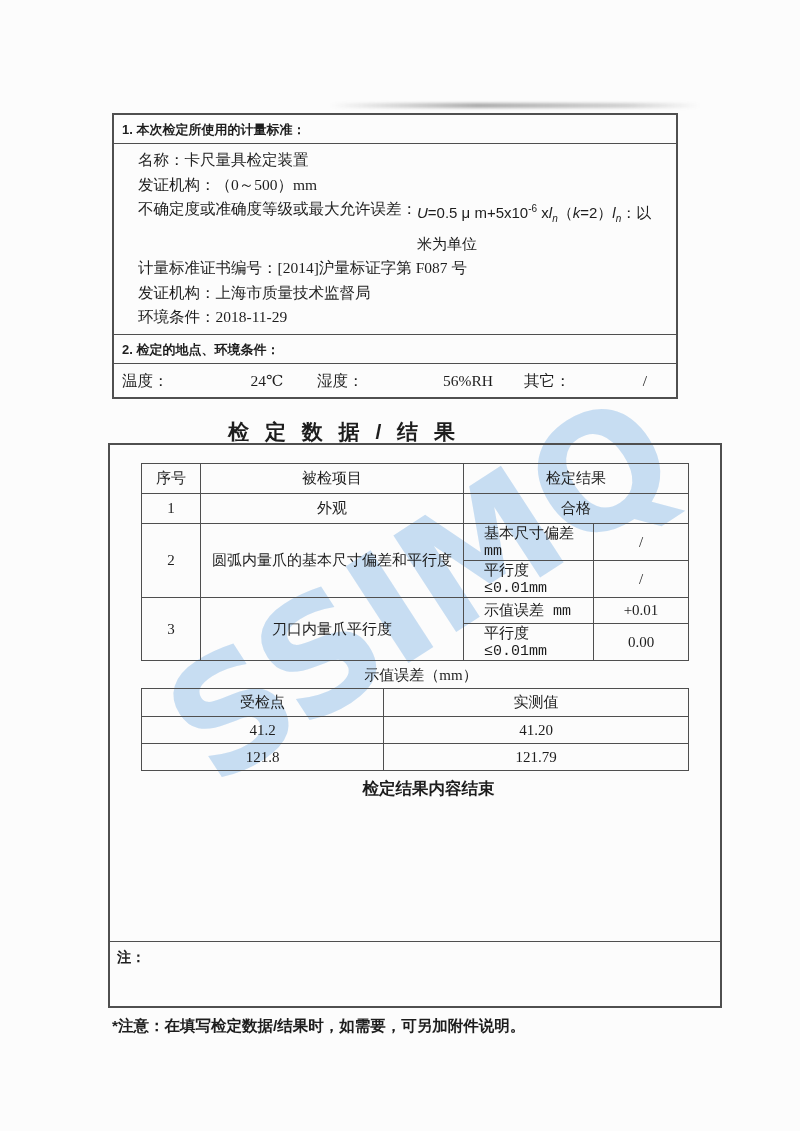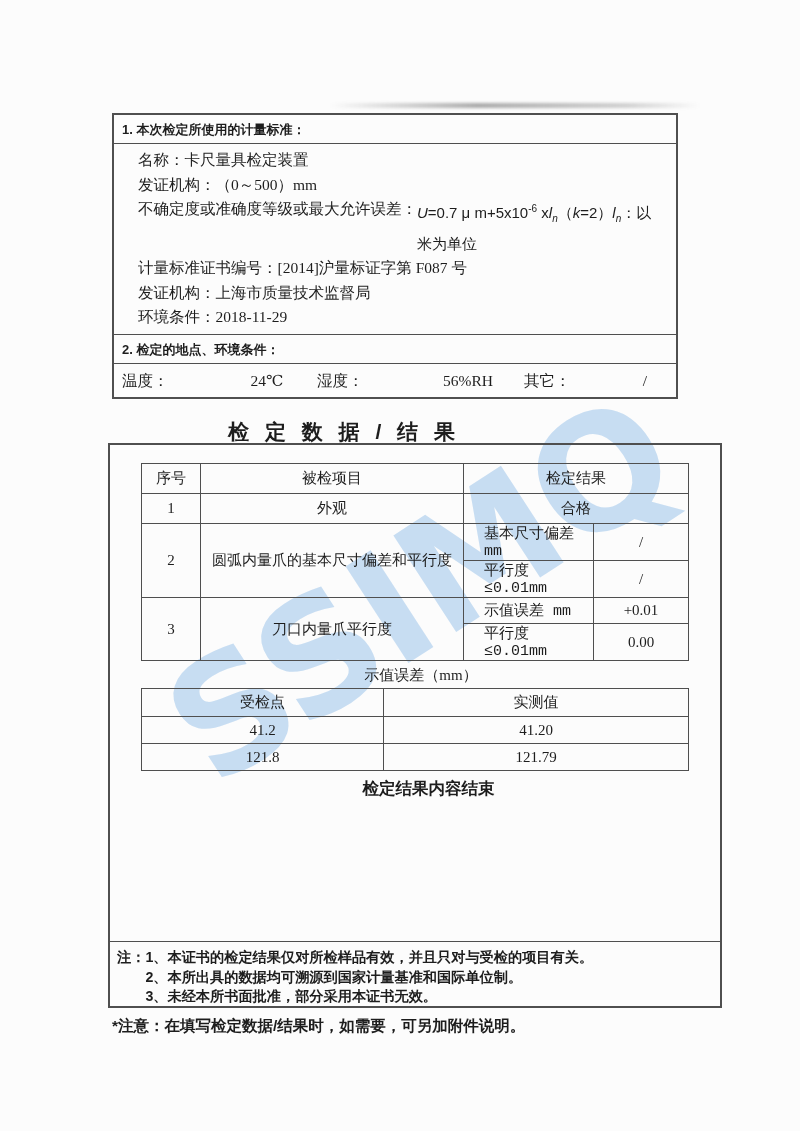--- a/index.html
+++ b/index.html
@@ -113,21 +113,21 @@
   <div class="watermark">SSIMQ</div>
 
   <div class="box top-box">
     <div class="sec-heading">1. 本次检定所使用的计量标准：</div>
 
     <div class="sec1-body">
       <div class="line"><span class="lbl">名称：</span><span>卡尺量具检定装置</span></div>
       <div class="line"><span class="lbl">发证机构：</span><span>（0～500）mm</span></div>
       <div class="line flexline">
         <span class="lbl">不确定度或准确度等级或最大允许误差：</span>
-        <span class="formula"><i>U</i><span>=0.7 μ m+5x10</span><sup>-6</sup><span> x</span><i>l</i><sub>n</sub><span>（</span><i>k</i><span>=2）</span><i>l</i><sub>n</sub><span>：以</span><br><span>米为单位</span></span>
+        <span class="formula"><i>U</i><span>=0.5 μ m+5x10</span><sup>-6</sup><span> x</span><i>l</i><sub>n</sub><span>（</span><i>k</i><span>=2）</span><i>l</i><sub>n</sub><span>：以</span><br><span>米为单位</span></span>
       </div>
       <div class="line"><span class="lbl">计量标准证书编号：</span><span>[2014]沪量标证字第 F087 号</span></div>
       <div class="line"><span class="lbl">发证机构：</span><span>上海市质量技术监督局</span></div>
       <div class="line"><span class="lbl">环境条件：</span><span>2018-11-29</span></div>
     </div>
 
     <div class="sec-heading">2. 检定的地点、环境条件：</div>
 
     <div class="sec2-body">
       <div class="env-line">
@@ -206,23 +206,18 @@
           <td>121.8</td>
           <td>121.79</td>
         </tr>
       </tbody>
     </table>
 
     <div class="endnote">检定结果内容结束</div>
 
     <div class="notes">
       <span class="notes-label">注：</span>
-      <div class="notes-items">
-        <div>1、本证书的检定结果仅对所检样品有效，并且只对与受检的项目有关。</div>
-        <div>2、本所出具的数据均可溯源到国家计量基准和国际单位制。</div>
-        <div>3、未经本所书面批准，部分采用本证书无效。</div>
-      </div>
     </div>
   </div>
 
   <div class="footnote">*注意：在填写检定数据/结果时，如需要，可另加附件说明。</div>
 
 </div>
 
 </body></html>

